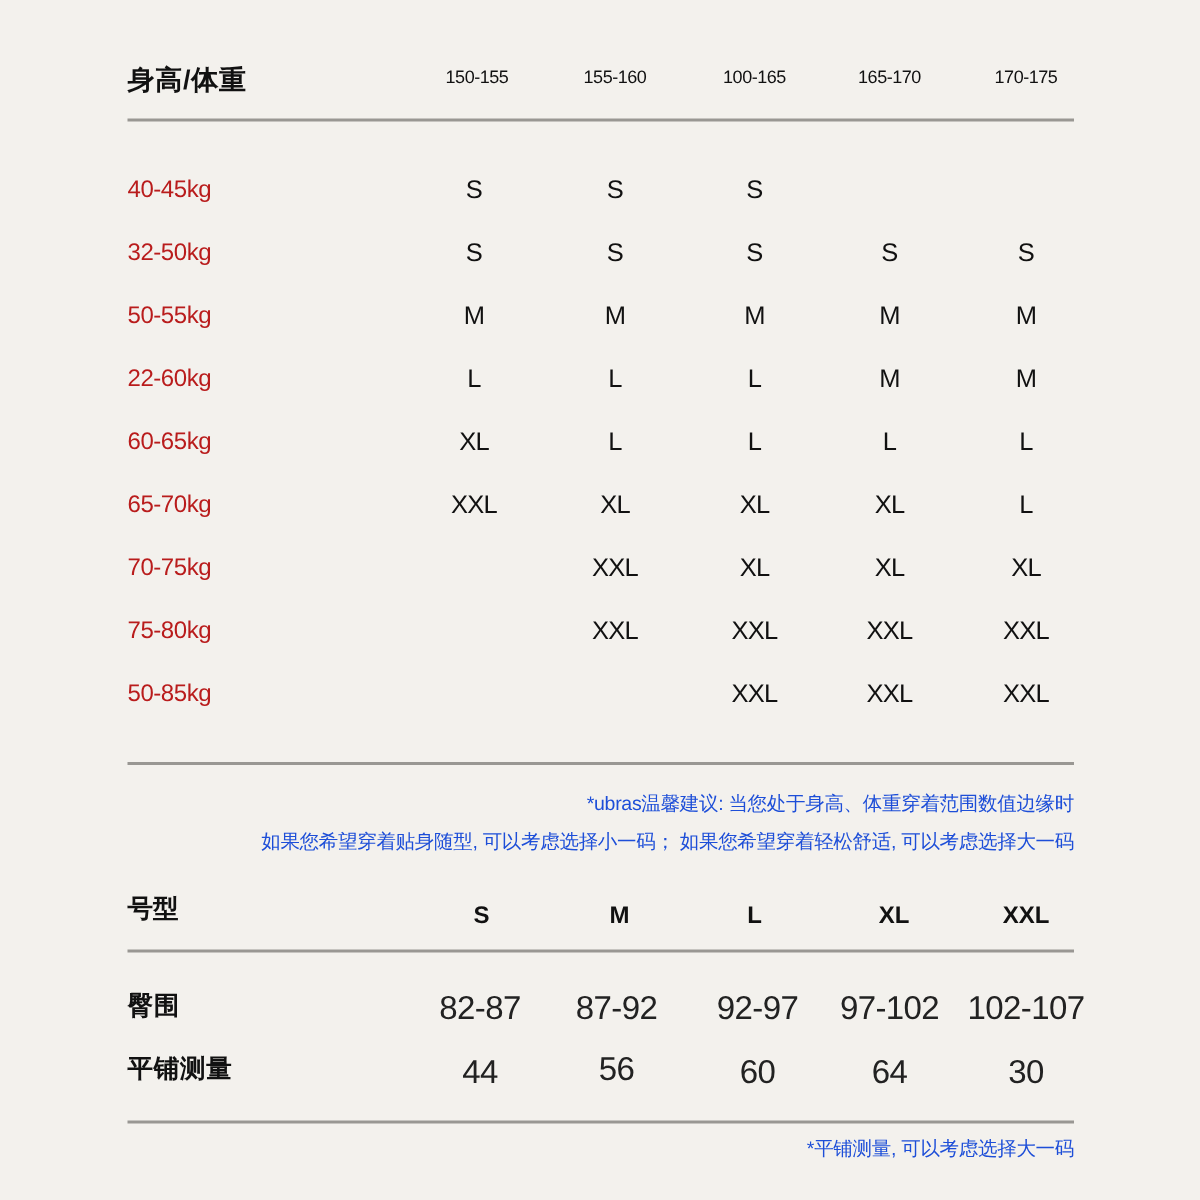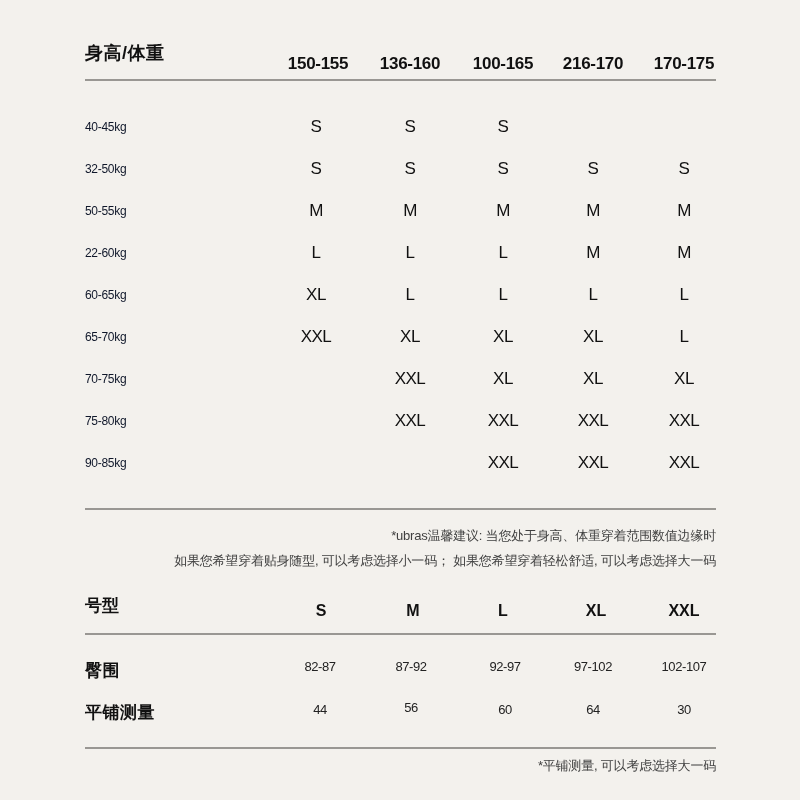--- a/index.html
+++ b/index.html
@@ -13,45 +13,45 @@
       font-family: "Liberation Sans", "DejaVu Sans", sans-serif;
       color: #111;
     }
     .abs { position: absolute; }
     .hdr-title {
       left: 85px; top: 41px;
       font-size: 18px; font-weight: bold; color: #111;
       letter-spacing: 0.5px;
     }
     .hdr-col {
-      top: 54px; width: 90px; margin-left: -45px;
+      top: 44px; width: 90px; margin-left: -45px;
       text-align: center;
-      font-size: 17px; font-weight: bold; color: #111;
+      font-size: 12px; font-weight: normal; color: #111;
       letter-spacing: -0.3px;
     }
     .rule {
       left: 85px; width: 631px; height: 2px;
       background: #999793;
     }
     .row-label {
       left: 85px; width: 120px;
-      font-size: 12px; color: #0f172a;
+      font-size: 16px; color: #b91c1c;
       letter-spacing: -0.3px;
       line-height: 20px;
     }
     .cell {
       width: 80px; margin-left: -40px;
       text-align: center;
       font-size: 17px; color: #111;
       line-height: 20px;
       letter-spacing: -0.5px;
     }
     .note {
       right: 84px;
-      font-size: 13px; color: #404040;
+      font-size: 13px; color: #1d4ed8;
       text-align: right;
       white-space: nowrap;
       letter-spacing: -0.2px;
     }
     .meas-title {
       left: 85px;
       font-size: 17px; font-weight: bold; color: #111;
     }
     .meas-col {
       width: 90px; margin-left: -45px;
@@ -59,32 +59,32 @@
       font-size: 16px; font-weight: bold; color: #111;
     }
     .meas-label {
       left: 85px;
       font-size: 17px; font-weight: bold; color: #111;
       letter-spacing: 0.5px;
     }
     .meas-val {
       width: 90px; margin-left: -45px;
       text-align: center;
-      font-size: 13px; color: #222;
+      font-size: 22px; color: #222;
       letter-spacing: -0.4px;
     }
   </style>
 </head>
 <body>
 
 <div class="abs hdr-title">身高/体重</div>
 <div class="abs hdr-col" style="left:318px">150-155</div>
-<div class="abs hdr-col" style="left:410px">136-160</div>
+<div class="abs hdr-col" style="left:410px">155-160</div>
 <div class="abs hdr-col" style="left:503px">100-165</div>
-<div class="abs hdr-col" style="left:593px">216-170</div>
+<div class="abs hdr-col" style="left:593px">165-170</div>
 <div class="abs hdr-col" style="left:684px">170-175</div>
 
 <div class="abs rule" style="top:79px"></div>
 
 <div>
 
   <div class="abs row-label" style="top:117px">40-45kg</div>
   <div class="abs cell" style="top:117px;left:316px">S</div>
   <div class="abs cell" style="top:117px;left:410px">S</div>
   <div class="abs cell" style="top:117px;left:503px">S</div>
@@ -133,21 +133,21 @@
   <div class="abs cell" style="top:369px;left:593px">XL</div>
   <div class="abs cell" style="top:369px;left:684px">XL</div>
 
   <div class="abs row-label" style="top:411px">75-80kg</div>
   <div class="abs cell" style="top:411px;left:316px"></div>
   <div class="abs cell" style="top:411px;left:410px">XXL</div>
   <div class="abs cell" style="top:411px;left:503px">XXL</div>
   <div class="abs cell" style="top:411px;left:593px">XXL</div>
   <div class="abs cell" style="top:411px;left:684px">XXL</div>
 
-  <div class="abs row-label" style="top:453px">90-85kg</div>
+  <div class="abs row-label" style="top:453px">50-85kg</div>
   <div class="abs cell" style="top:453px;left:316px"></div>
   <div class="abs cell" style="top:453px;left:410px"></div>
   <div class="abs cell" style="top:453px;left:503px">XXL</div>
   <div class="abs cell" style="top:453px;left:593px">XXL</div>
   <div class="abs cell" style="top:453px;left:684px">XXL</div>
 </div>
 
 <div class="abs rule" style="top:508px"></div>
 
 <div class="abs note" style="top:527px">*ubras温馨建议: 当您处于身高、体重穿着范围数值边缘时</div>

